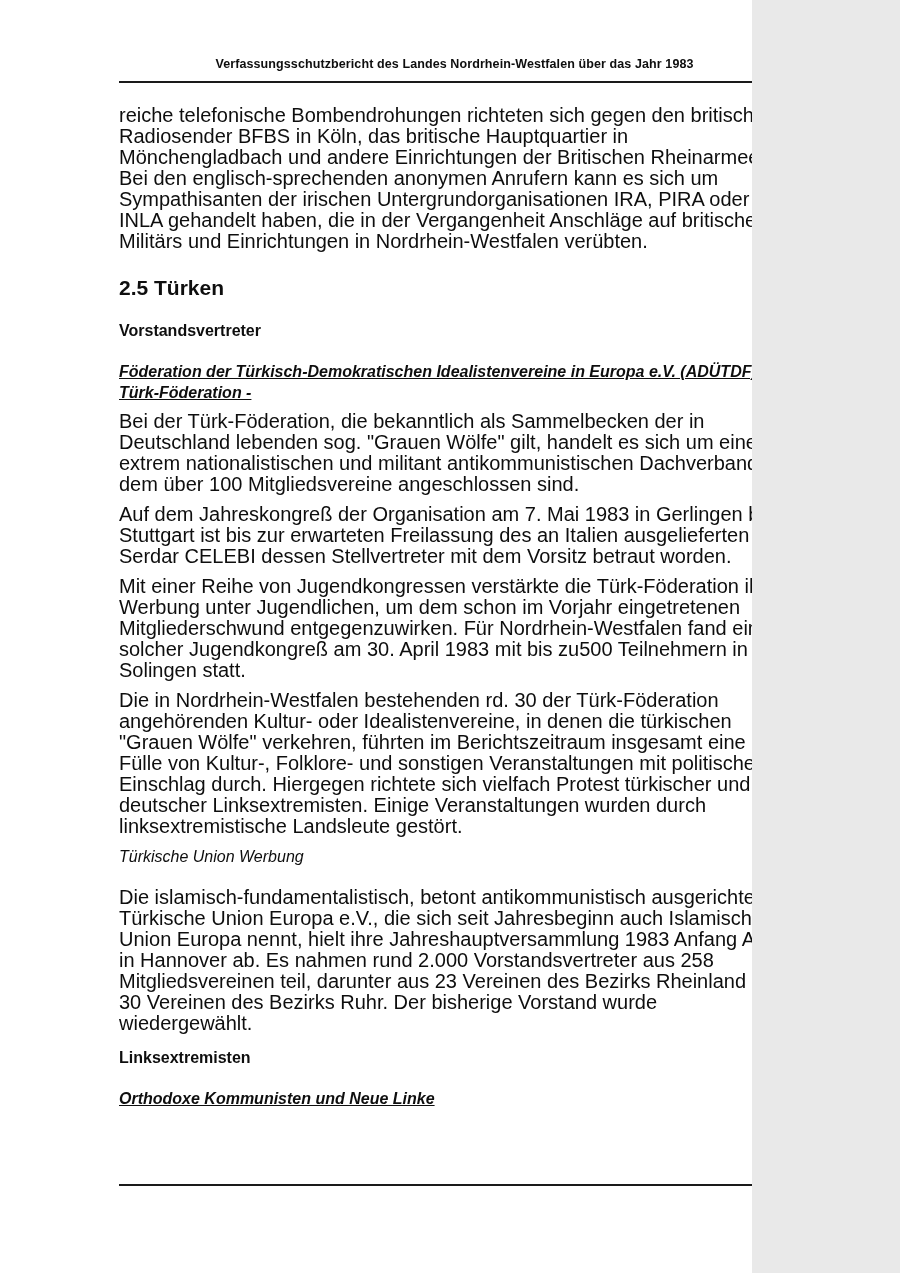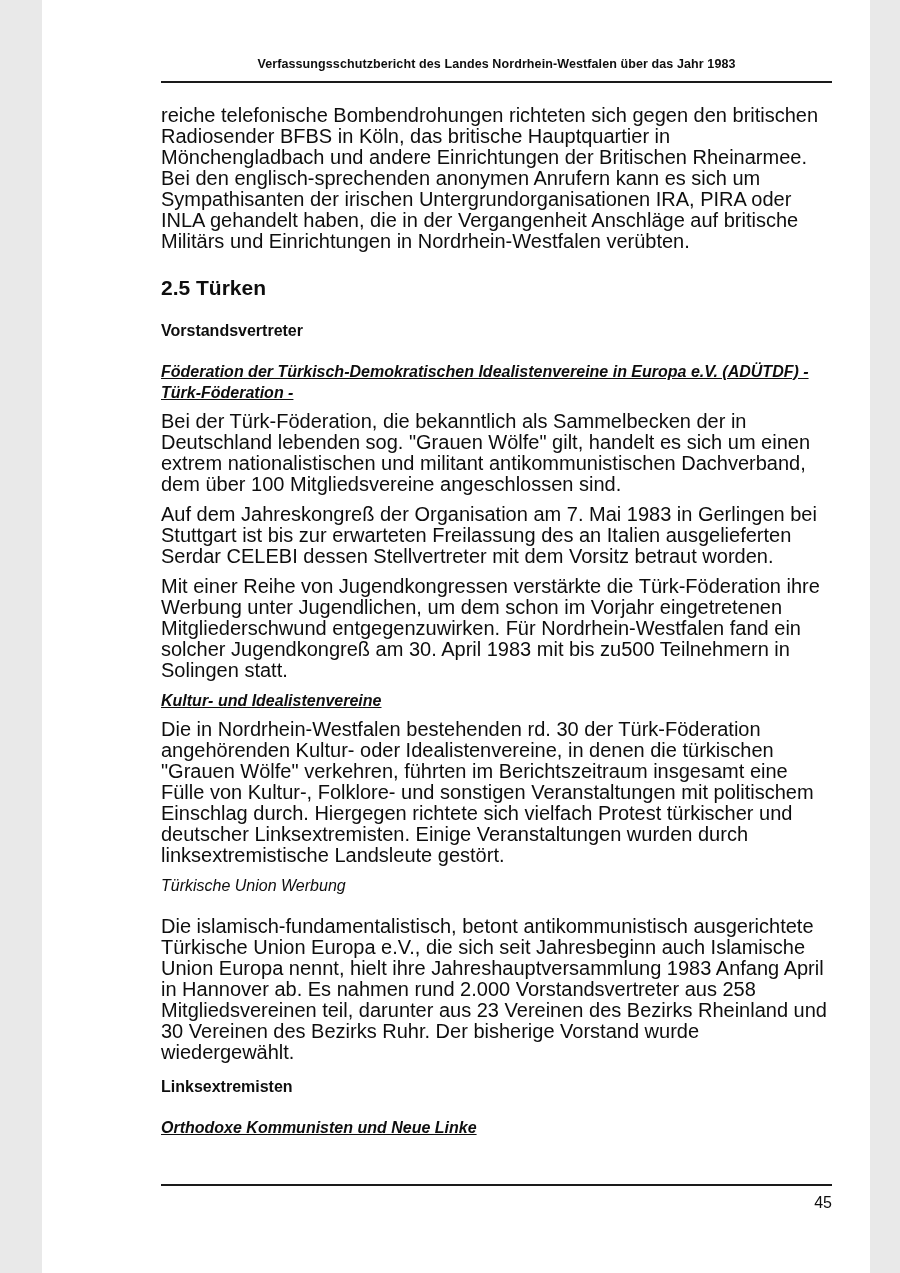--- a/index.html
+++ b/index.html
@@ -5,25 +5,24 @@
     * { margin: 0; padding: 0; box-sizing: border-box; }
     html, body { background: #e9e9e9; }
     body {
       width: 900px;
       font-family: "Liberation Sans", sans-serif;
       color: #0e0e0e;
       -webkit-font-smoothing: antialiased;
     }
     .page {
       position: relative;
-      width: 828px;
+      width: 752px;
       height: 1273px;
       background: #ffffff;
       overflow: hidden;
-      margin-left: 42px;
     }
     .content {
       position: absolute;
       left: 119px;
       top: 0;
       width: 671px;
     }
     .running-header {
       padding-top: 57px;
       text-align: center;
@@ -107,21 +106,20 @@
     <h2 class="bold-heading">Vorstandsvertreter</h2>
 
     <h3 class="bold-italic-heading">Föderation der Türkisch-Demokratischen Idealistenvereine in Europa e.V. (ADÜTDF) - Türk-Föderation -</h3>
 
     <p class="body-text">Bei der Türk-Föderation, die bekanntlich als Sammelbecken der in Deutschland lebenden sog. "Grauen Wölfe" gilt, handelt es sich um einen extrem nationalistischen und militant antikommunistischen Dachverband, dem über 100 Mitgliedsvereine angeschlossen sind.</p>
 
     <p class="body-text">Auf dem Jahreskongreß der Organisation am 7. Mai 1983 in Gerlingen bei Stuttgart ist bis zur erwarteten Freilassung des an Italien ausgelieferten Serdar CELEBI dessen Stellvertreter mit dem Vorsitz betraut worden.</p>
 
     <p class="body-text">Mit einer Reihe von Jugendkongressen verstärkte die Türk-Föderation ihre Werbung unter Jugendlichen, um dem schon im Vorjahr eingetretenen Mitgliederschwund entgegenzuwirken. Für Nordrhein-Westfalen fand ein solcher Jugendkongreß am 30. April 1983 mit bis zu500 Teilnehmern in Solingen statt.</p>
 
-    <h3 class="bold-italic-heading">Kultur- und Idealistenvereine</h3>
 
     <p class="body-text">Die in Nordrhein-Westfalen bestehenden rd. 30 der Türk-Föderation angehörenden Kultur- oder Idealistenvereine, in denen die türkischen "Grauen Wölfe" verkehren, führten im Berichtszeitraum insgesamt eine Fülle von Kultur-, Folklore- und sonstigen Veranstaltungen mit politischem Einschlag durch. Hiergegen richtete sich vielfach Protest türkischer und deutscher Linksextremisten. Einige Veranstaltungen wurden durch linksextremistische Landsleute gestört.</p>
 
     <h3 class="italic-heading">Türkische Union Werbung</h3>
 
     <p class="body-text">Die islamisch-fundamentalistisch, betont antikommunistisch ausgerichtete Türkische Union Europa e.V., die sich seit Jahresbeginn auch Islamische Union Europa nennt, hielt ihre Jahreshauptversammlung 1983 Anfang April in Hannover ab. Es nahmen rund 2.000 Vorstandsvertreter aus 258 Mitgliedsvereinen teil, darunter aus 23 Vereinen des Bezirks Rheinland und 30 Vereinen des Bezirks Ruhr. Der bisherige Vorstand wurde wiedergewählt.</p>
 
     <h2 class="bold-heading mt-md">Linksextremisten</h2>
 
     <h3 class="bold-italic-heading">Orthodoxe Kommunisten und Neue Linke</h3>

